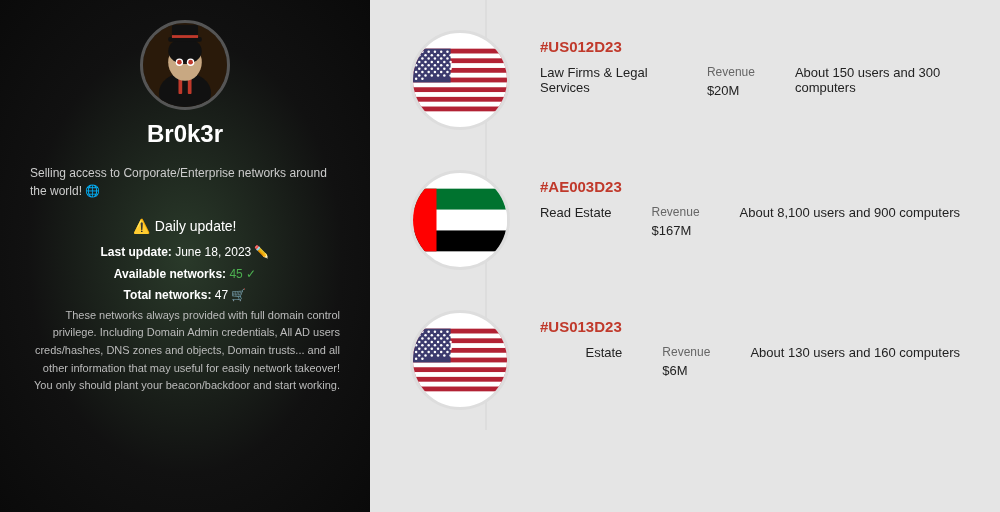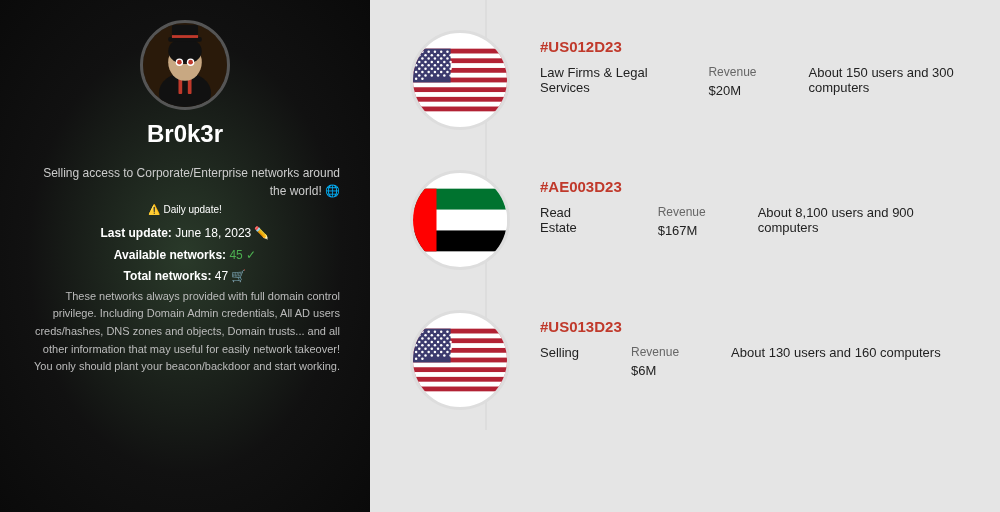--- a/index.html
+++ b/index.html
@@ -53,27 +53,27 @@
     .username {
       font-size: 24px;
       font-weight: bold;
       color: #fff;
       margin-bottom: 16px;
     }
 
     .tagline {
       font-size: 12px;
       color: #ccc;
-      text-align: right;
+      text-align: left;
       line-height: 1.5;
-      margin-bottom: 4px;
+      margin-bottom: 18px;
     }
 
     .daily-update {
-      font-size: 10px;
+      font-size: 14px;
       color: #fff;
       margin-bottom: 8px;
     }
 
     .stats {
       font-size: 12px;
       color: #fff;
       text-align: center;
       line-height: 1.8;
     }
@@ -147,23 +147,24 @@
 
     .listing-id {
       color: #c0392b;
       font-weight: bold;
       font-size: 15px;
       margin-bottom: 10px;
     }
 
     .listing-details {
       display: flex;
-      gap: 52px;
+      gap: 40px;
       font-size: 13px;
       color: #444;
+      justify-content: flex-end;
     }
 
     .detail-col {
       display: flex;
       flex-direction: column;
       gap: 4px;
     }
 
     .detail-label {
       color: #666;
@@ -397,21 +398,21 @@
               <circle cx="20" cy="17.049999999999997" r="0.8" fill="#fff"></circle>
               <circle cx="24" cy="17.049999999999997" r="0.8" fill="#fff"></circle>
               <circle cx="2" cy="19.2" r="0.8" fill="#fff"></circle>
               <circle cx="6" cy="19.2" r="0.8" fill="#fff"></circle>
   </svg>
     </div>
     <div class="listing-info">
       <div class="listing-id">#US013D23</div>
       <div class="listing-details">
         <div class="detail-col">
-          <span class="detail-value">Selling</span>
+          <span class="detail-value">Estate</span>
         </div>
         <div class="detail-col">
           <span class="detail-label">Revenue</span>
           <span class="detail-value">$6M</span>
         </div>
         <div class="detail-col">
           <span class="detail-value">About 130 users and 160 computers</span>
         </div>
       </div>
     </div>

